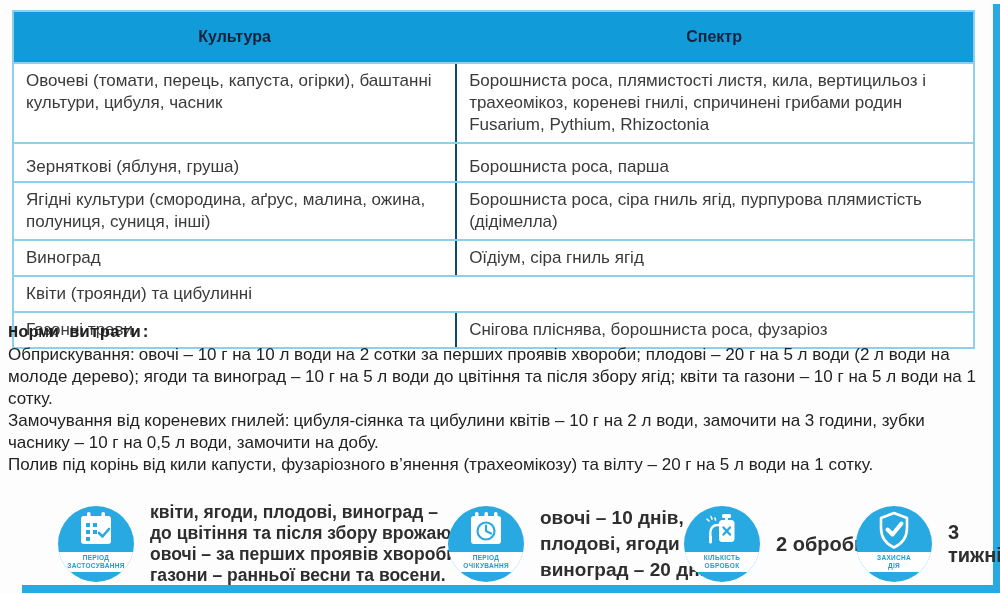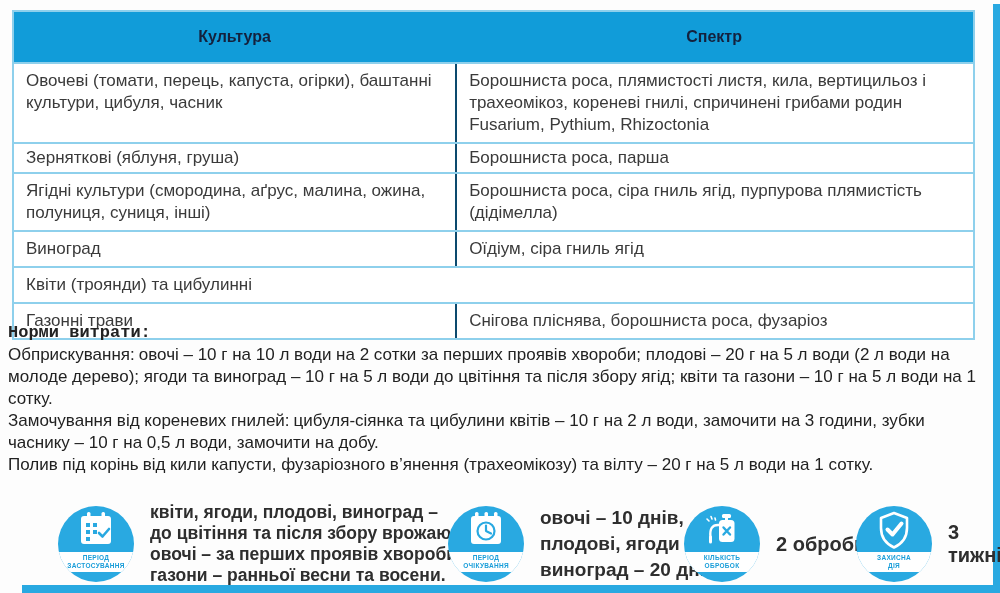--- a/index.html
+++ b/index.html
@@ -37,21 +37,21 @@
     font-weight: 700;
     font-size: 16px;
     color: #14213d;
   }
   .tbl-row { display: flex; border-top: 2px solid #8ed0ec; }
   .tbl-row:first-of-type { border-top: none; }
   .col1 { width: 46%; }
   .col2 { width: 54%; }
   .cell { padding: 6px 12px; line-height: 22px; }
   .tbl-row .col2 { border-left: 2px solid #0c4a6e; }
-  .row-thin .cell { padding-top: 3px; padding-bottom: 3px; }
+  .row-thin .cell { padding-top: 12px; padding-bottom: 3px; }
 
   
   .norms {
     position: absolute; left: 8px; top: 322px; width: 982px;
     font-size: 17px; line-height: 22px; color: #222;
   }
   .norms .bold { font-weight: 700; font-family: Liberation Mono, monospace; }
   .norm-p .lead { font-weight: 400; margin-right: 4px; }
 
   

